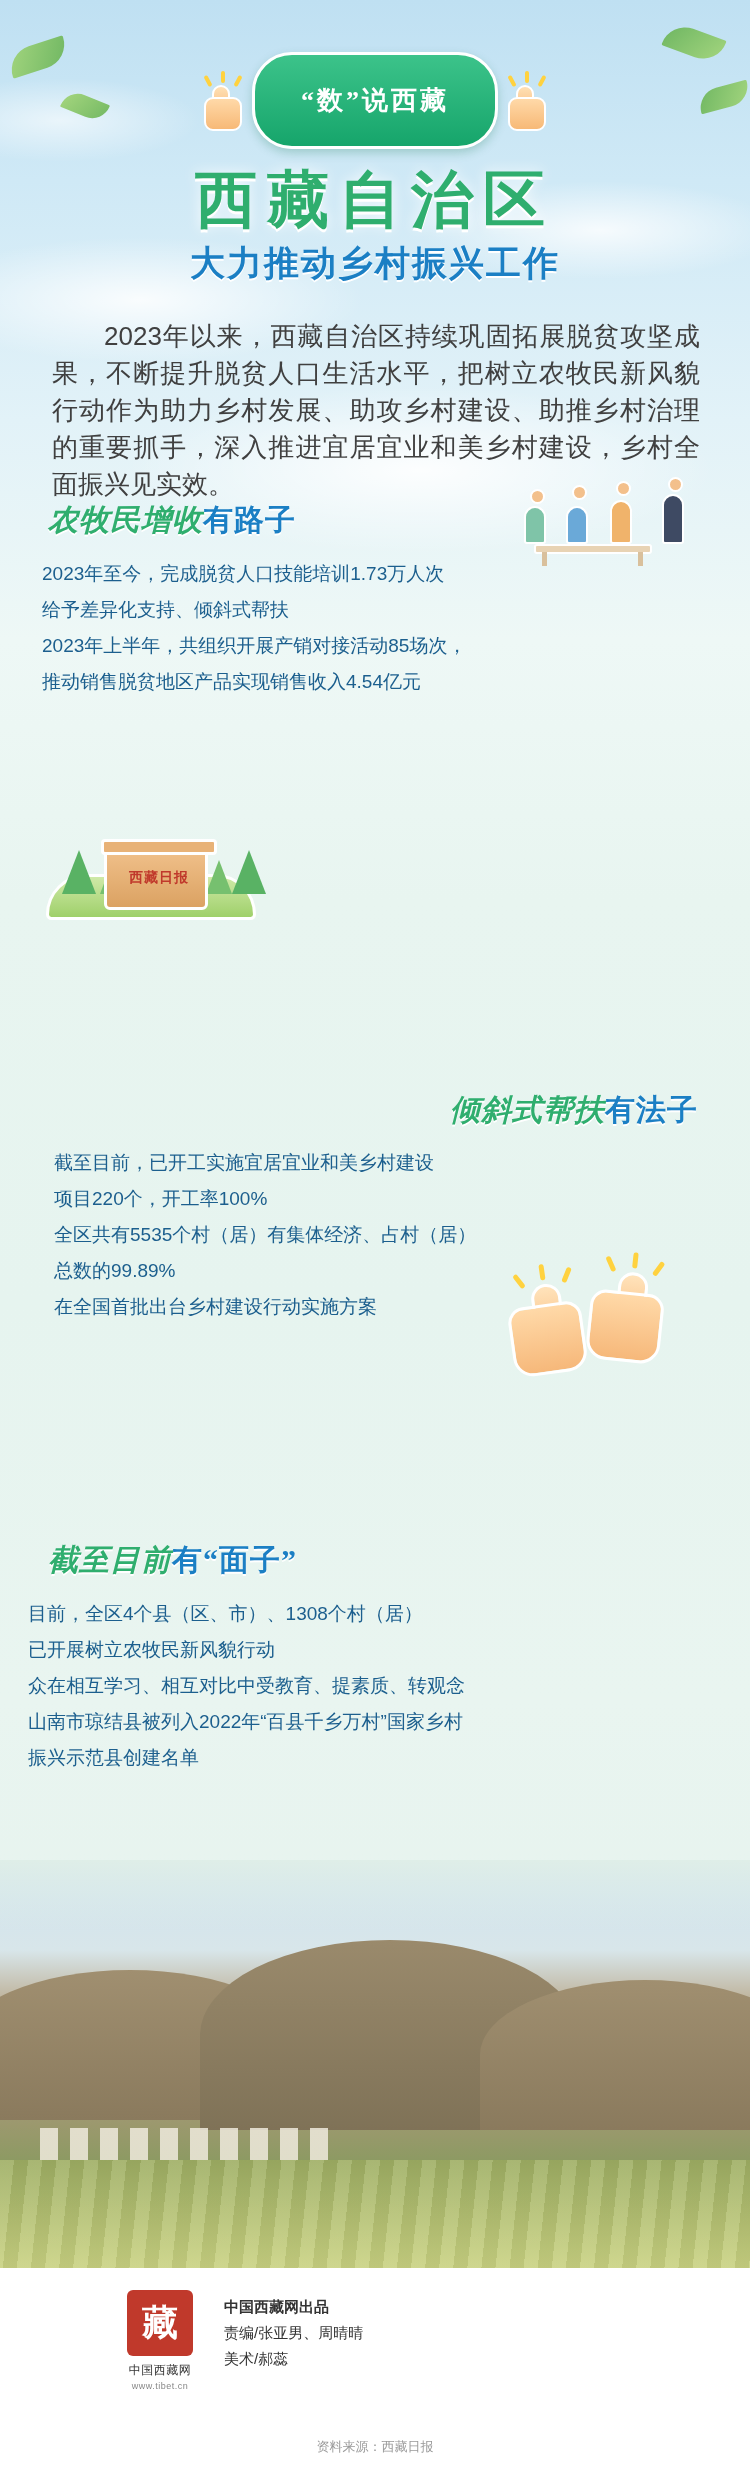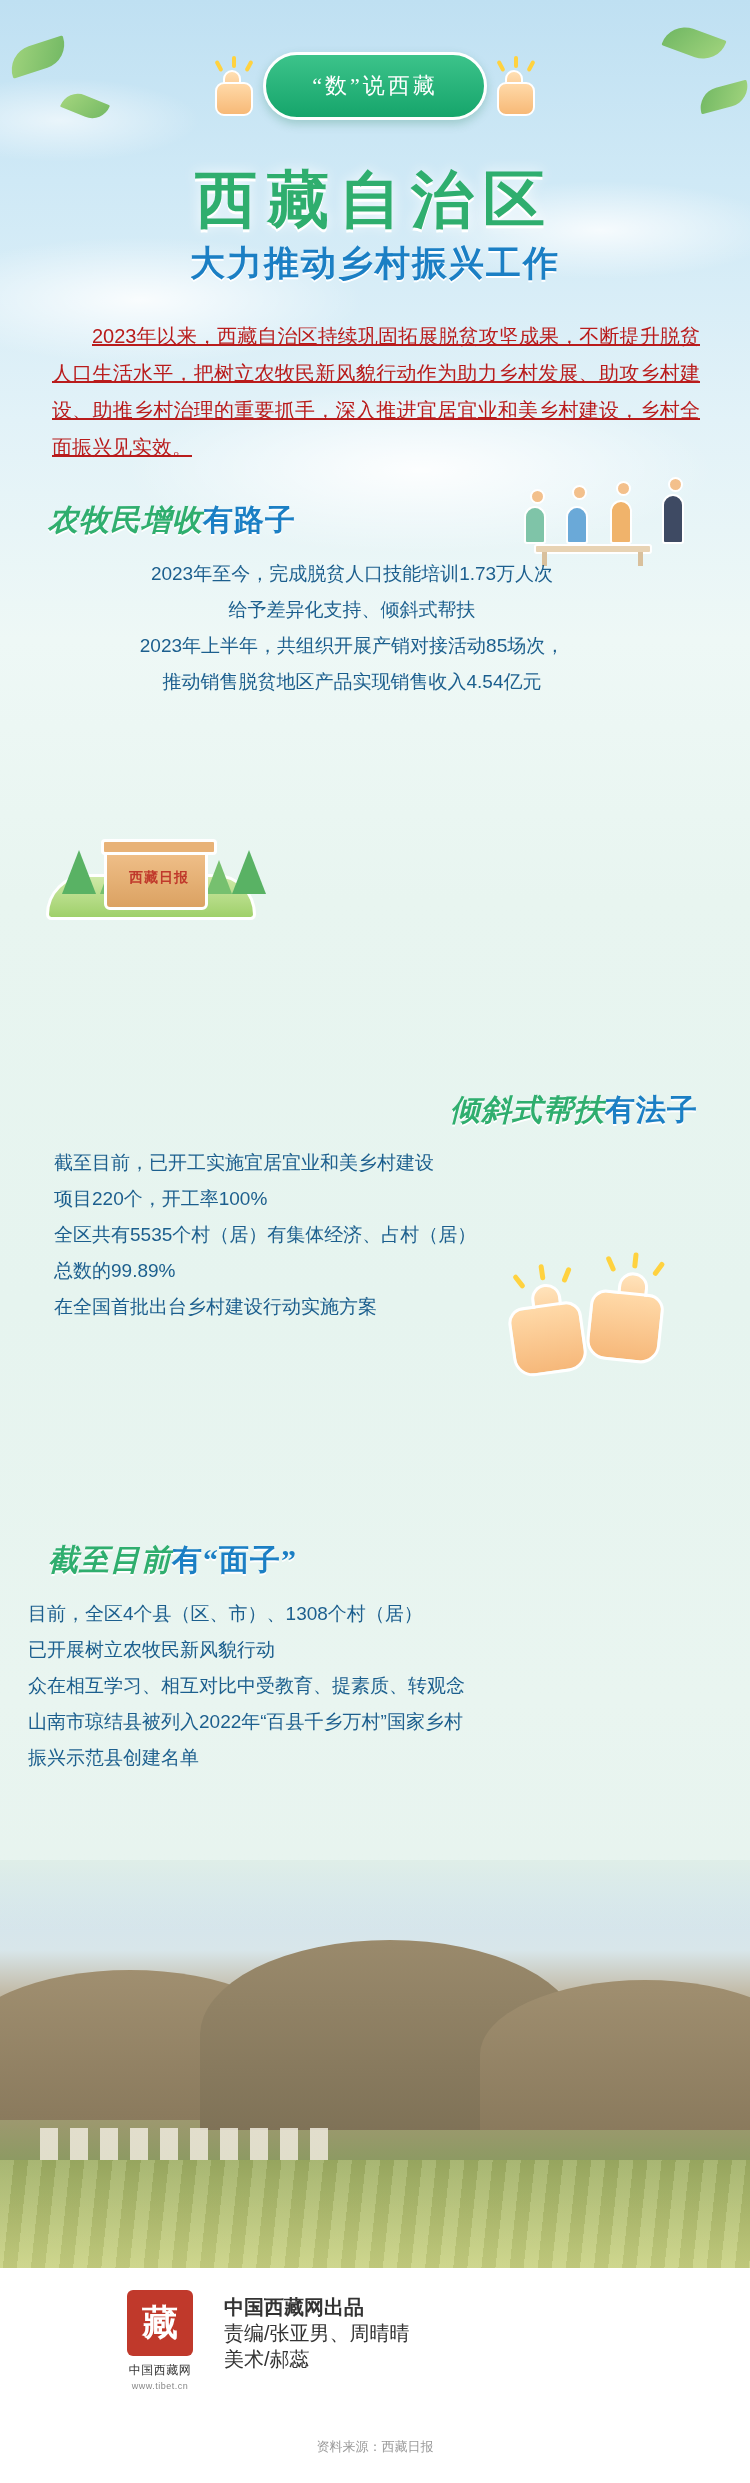--- a/index.html
+++ b/index.html
@@ -48,23 +48,23 @@
   
   .badge-wrap {
     position: absolute; left: 0; top: 52px; width: 750px;
     display: flex; justify-content: center; align-items: center;
   }
   .badge {
     background: linear-gradient(180deg,#3cc38a,#16a56b);
     color: #fff;
     border: 3px solid #fff;
     border-radius: 40px;
-    padding: 16px 46px;
-    font-size: 22px;
-    font-weight: normal;
+    padding: 28px 46px;
+    font-size: 26px;
+    font-weight: bold;
     letter-spacing: 3px;
     box-shadow: 0 4px 10px rgba(20,120,80,.25);
     font-family: "Liberation Serif", serif;
   }
   .thumb {
     width: 46px; height: 60px; position: relative; margin: 0 6px;
   }
   .thumb .pad {
     position: absolute; bottom: 0; left: 4px;
     width: 38px; height: 34px; border-radius: 9px;
@@ -101,40 +101,40 @@
     text-align: center;
     font-size: 35px; font-weight: bold; letter-spacing: 2px;
     font-family: "Liberation Serif", serif;
     color: #1b7fc4;
     text-shadow: 0 2px 0 #fff;
   }
 
   
   .intro {
     position: absolute; top: 318px; left: 52px; width: 648px;
-    font-size: 20px; line-height: 37px; color: #b91c1c;
-    text-align: justify; text-indent: 2em; text-decoration: underline;
+    font-size: 26px; line-height: 37px; color: #404040;
+    text-align: justify; text-indent: 2em;
   }
 
   
   .section { position: absolute; left: 0; width: 750px; }
   .sec-title {
     font-size: 30px; font-weight: bold; letter-spacing: 1px;
     font-family: "Liberation Serif", serif;
     text-shadow: 0 2px 0 #fff;
   }
   .sec-title .g { color: #2fae6e; font-style: italic; }
   .sec-title .b { color: #1b7fc4; }
   .sec-body {
     font-size: 19px; line-height: 36px; color: #1c5f8e;
   }
 
   .s1 { top: 500px; }
   .s1 .sec-title { position: absolute; left: 48px; top: 0; }
-  .s1 .sec-body  { position: absolute; left: 42px; top: 56px; width: 620px; text-align: center; }
+  .s1 .sec-body  { position: absolute; left: 42px; top: 56px; width: 620px; }
 
   .s2 { top: 800px; }
   .s2 .sec-title { position: absolute; right: 52px; top: 290px; }
   .s2 .sec-body  { position: absolute; left: 54px; top: 345px; width: 640px; }
 
   .s3 { top: 1230px; }
   .s3 .sec-title { position: absolute; left: 48px; top: 310px; }
   .s3 .sec-body  { position: absolute; left: 28px; top: 366px; width: 650px; }
 
   
@@ -251,21 +251,21 @@
   }
   .logo .seal {
     width: 66px; height: 66px; margin: 0 auto;
     background: #c0392b; border-radius: 6px; color: #fff;
     font-family: "Liberation Serif", serif; font-size: 36px; font-weight: bold;
     display: flex; align-items: center; justify-content: center;
   }
   .logo .cn { font-size: 12px; color: #333; margin-top: 6px; letter-spacing: .5px;}
   .logo .url { font-size: 9px; color: #888; margin-top: 2px; letter-spacing: .5px;}
   .credits { padding-top: 4px; }
-  .credits div { font-size: 20px; color: #333; line-height: 26px; }
+  .credits div { font-size: 15px; color: #333; line-height: 26px; }
   .credits .strong { font-weight: bold; }
   .source {
     position: absolute; left: 0; top: 170px; width: 750px; text-align: center;
     font-size: 13px; color: #9a9a9a;
   }
 </style>
 </head>
 <body>
 
 <div class="sky"></div>

